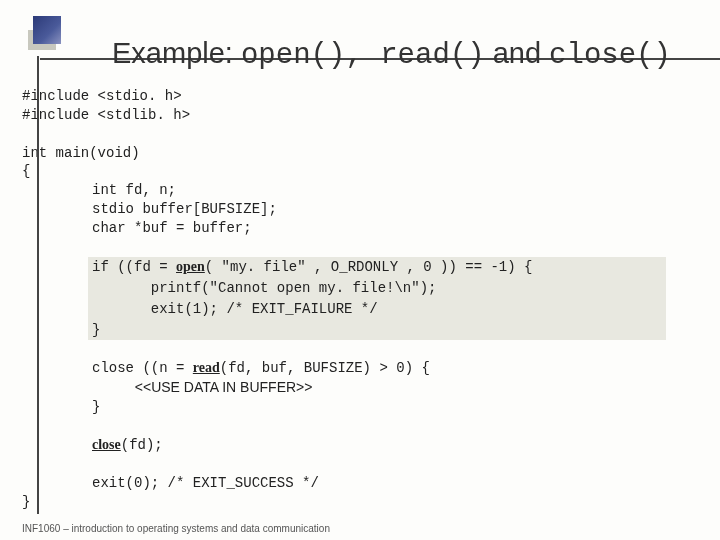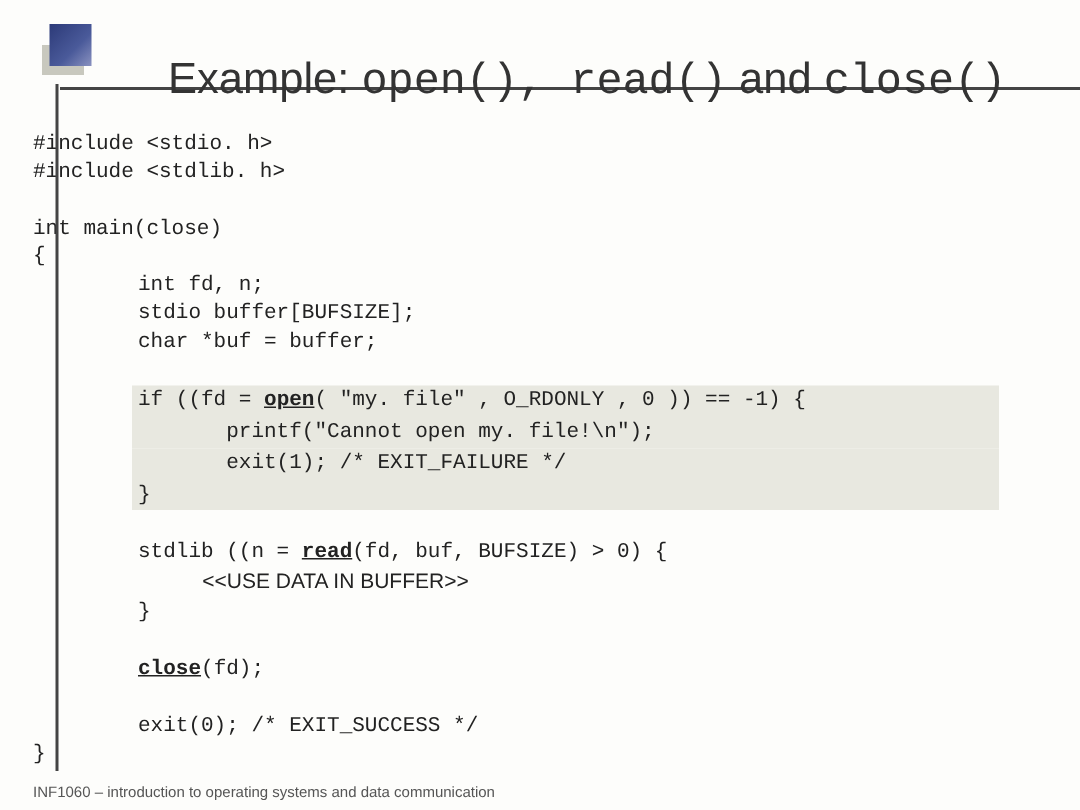--- a/index.html
+++ b/index.html
@@ -77,21 +77,21 @@
   .indent1 { margin-left: 70px; margin-top: 23px; }
   .hl {
     background: #e8e8e0;
     display: inline-block;
     padding: 1px 4px 1px 4px;
     margin-left: 66px;
     width: 570px;
   }
   .sans { font-family: Arial, sans-serif; }
   .b { font-weight: bold; }
-  .u { text-decoration: underline; }
+  .u { text-decoration: underline; font-family: Liberation Serif, serif; }
   .footer {
     position: absolute;
     bottom: 6px;
     left: 22px;
     right: 2px;
     font-size: 10px;
     color: #555;
     display: flex;
     justify-content: space-between;
   }
@@ -108,32 +108,32 @@
     <div class="title">
       <span>Example:</span>
       <span class="mono">open()</span><span class="mono">, </span><span class="mono">read()</span><span> and </span><span class="mono">close()</span>
     </div>
   </div>
 
   <div class="code-area">
 <span>#include &lt;stdio. h&gt;</span>
 <span>#include &lt;stdlib. h&gt;</span>
 
-<span>int main(close)</span>
+<span>int main(void)</span>
 <span>{</span>
 <span class="indent1">int fd, n;</span>
 <span class="indent1">stdio buffer[BUFSIZE];</span>
 <span class="indent1">char *buf = buffer;</span>
 
 <span class="hl"><span>if ((fd = </span><span class="b u">open</span><span>( "my. file" , O_RDONLY , 0 )) == -1) {</span></span>
 <span class="hl">       printf("Cannot open my. file!\n");</span>
 <span class="hl">       exit(1); /* EXIT_FAILURE */</span>
 <span class="hl">}</span>
 
-<span class="indent1"><span>stdlib ((n = </span><span class="b u">read</span><span>(fd, buf, BUFSIZE) &gt; 0) {</span></span>
+<span class="indent1"><span>close ((n = </span><span class="b u">read</span><span>(fd, buf, BUFSIZE) &gt; 0) {</span></span>
 <span class="indent1 sans">           <span>&lt;&lt;USE DATA IN BUFFER&gt;&gt;</span></span>
 <span class="indent1">}</span>
 
 <span class="indent1"><span class="b u">close</span><span>(fd);</span></span>
 
 <span class="indent1">exit(0); /* EXIT_SUCCESS */</span>
 <span>}</span>
   </div>
 
   <div class="footer">

